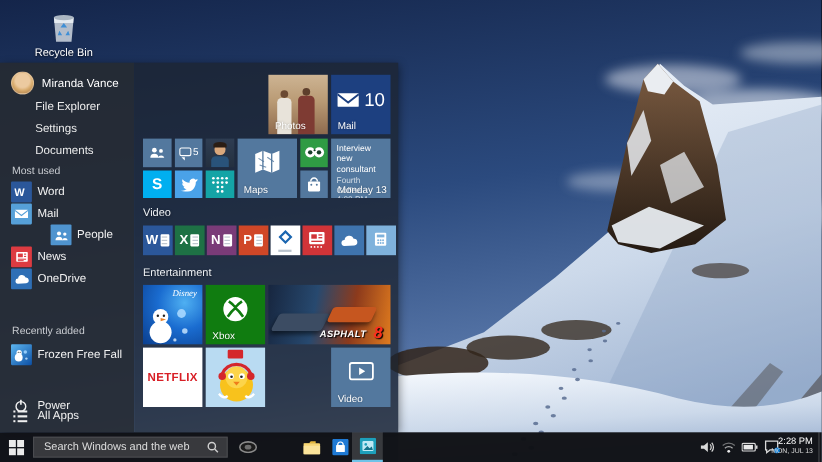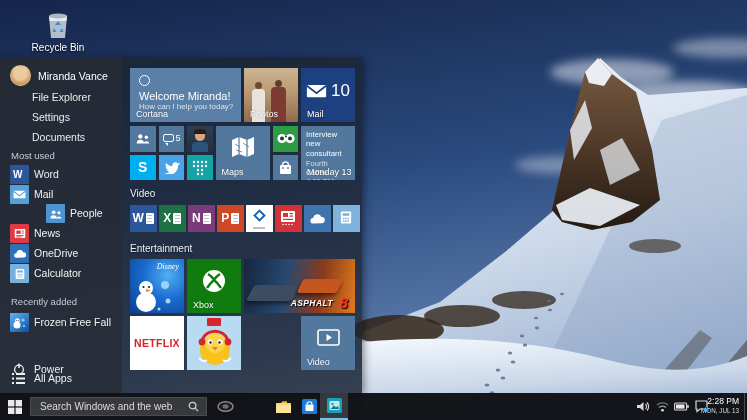--- a/index.html
+++ b/index.html
@@ -185,37 +185,20 @@
         <span class="lbl">News</span>
       </div>
       <div class="approw" style="top:187px;padding-left:48px;">
         <span class="ictile" style="background:#2f6fb5;">
           <svg width="14" height="10" viewBox="0 0 18 13">
               <path d="M4.2,11.5 a3,3 0 0 1 .2-6 a4.6,4.6 0 0 1 8.9-1.1 a3.3,3.3 0 0 1 .7,6.6 z" fill="#fff"></path>
             </svg>
           </span>
         <span class="lbl">OneDrive</span>
       </div>
-      <div class="approw" style="top:207px;">
-        <span class="ictile" style="background:#77b0dd;">
-          <svg width="10" height="12" viewBox="0 0 14 16">
-              <rect x="1" y="1" width="12" height="14" rx="1.2" fill="#fff"></rect>
-              <rect x="3" y="3" width="8" height="3" fill="#77b0dd"></rect>
-              <g fill="#77b0dd">
-                <circle cx="4.4" cy="9" r="1"></circle>
-                <circle cx="7" cy="9" r="1"></circle>
-                <circle cx="9.6" cy="9" r="1"></circle>
-                <circle cx="4.4" cy="12" r="1"></circle>
-                <circle cx="7" cy="12" r="1"></circle>
-                <circle cx="9.6" cy="12" r="1"></circle>
-              </g>
-            </svg>
-          </span>
-        <span class="lbl">Calculator</span>
-      </div>
 
       <div class="shead" style="top:239px;">Recently added</div>
 
       <div class="approw" style="top:256px;">
         <span class="ictile" style="background:linear-gradient(140deg,#5db6f0,#0c4fa4);">
           <svg width="15" height="15" viewBox="0 0 15 15">
               <circle cx="5" cy="10" r="3.6" fill="#fff"></circle>
               <circle cx="5.4" cy="5.6" r="2.4" fill="#fff"></circle>
               <circle cx="4.6" cy="5.2" r=".5" fill="#222"></circle>
               <circle cx="6.3" cy="5.2" r=".5" fill="#222"></circle>
@@ -243,26 +226,20 @@
           <rect x="0" y="9" width="2" height="2"></rect>
               <rect x="4" y="9" width="9" height="2"></rect>
             </g>
           </svg>
         <span class="lbl">All Apps</span>
       </div>
     </div>
 
     <div id="tilespanel">
 
-      <div class="tile" style="left:8px;top:11px;width:111px;height:54px;background:#5b80a7;">
-        <span class="abs" style="left:9px;top:7px;width:11px;height:11px;border:1.6px solid #fff;border-radius:50%;"></span>
-        <div class="abs" style="left:9px;top:22px;font-size:11px;">Welcome Miranda!</div>
-        <div class="abs" style="left:9px;top:34px;font-size:8px;color:rgba(255,255,255,.78);">How can I help you today?</div>
-        <span class="tl">Cortana</span>
-      </div>
 
       <div class="tile" style="left:122px;top:11px;width:54px;height:54px;
         background:linear-gradient(180deg,#cdb493 0%,#b99a74 45%,#8f6b4e 100%);">
         <span class="abs" style="left:11px;top:14px;width:7px;height:7px;border-radius:50%;background:#6b4a33;"></span>
         <span class="abs" style="left:8px;top:21px;width:13px;height:33px;border-radius:4px 4px 0 0;background:#e8e3da;"></span>
         <span class="abs" style="left:31px;top:12px;width:7px;height:7px;border-radius:50%;background:#5e3f2c;"></span>
         <span class="abs" style="left:27px;top:19px;width:15px;height:35px;border-radius:4px 4px 0 0;background:#7e3b33;"></span>
         <span class="tl">Photos</span>
       </div>
 

